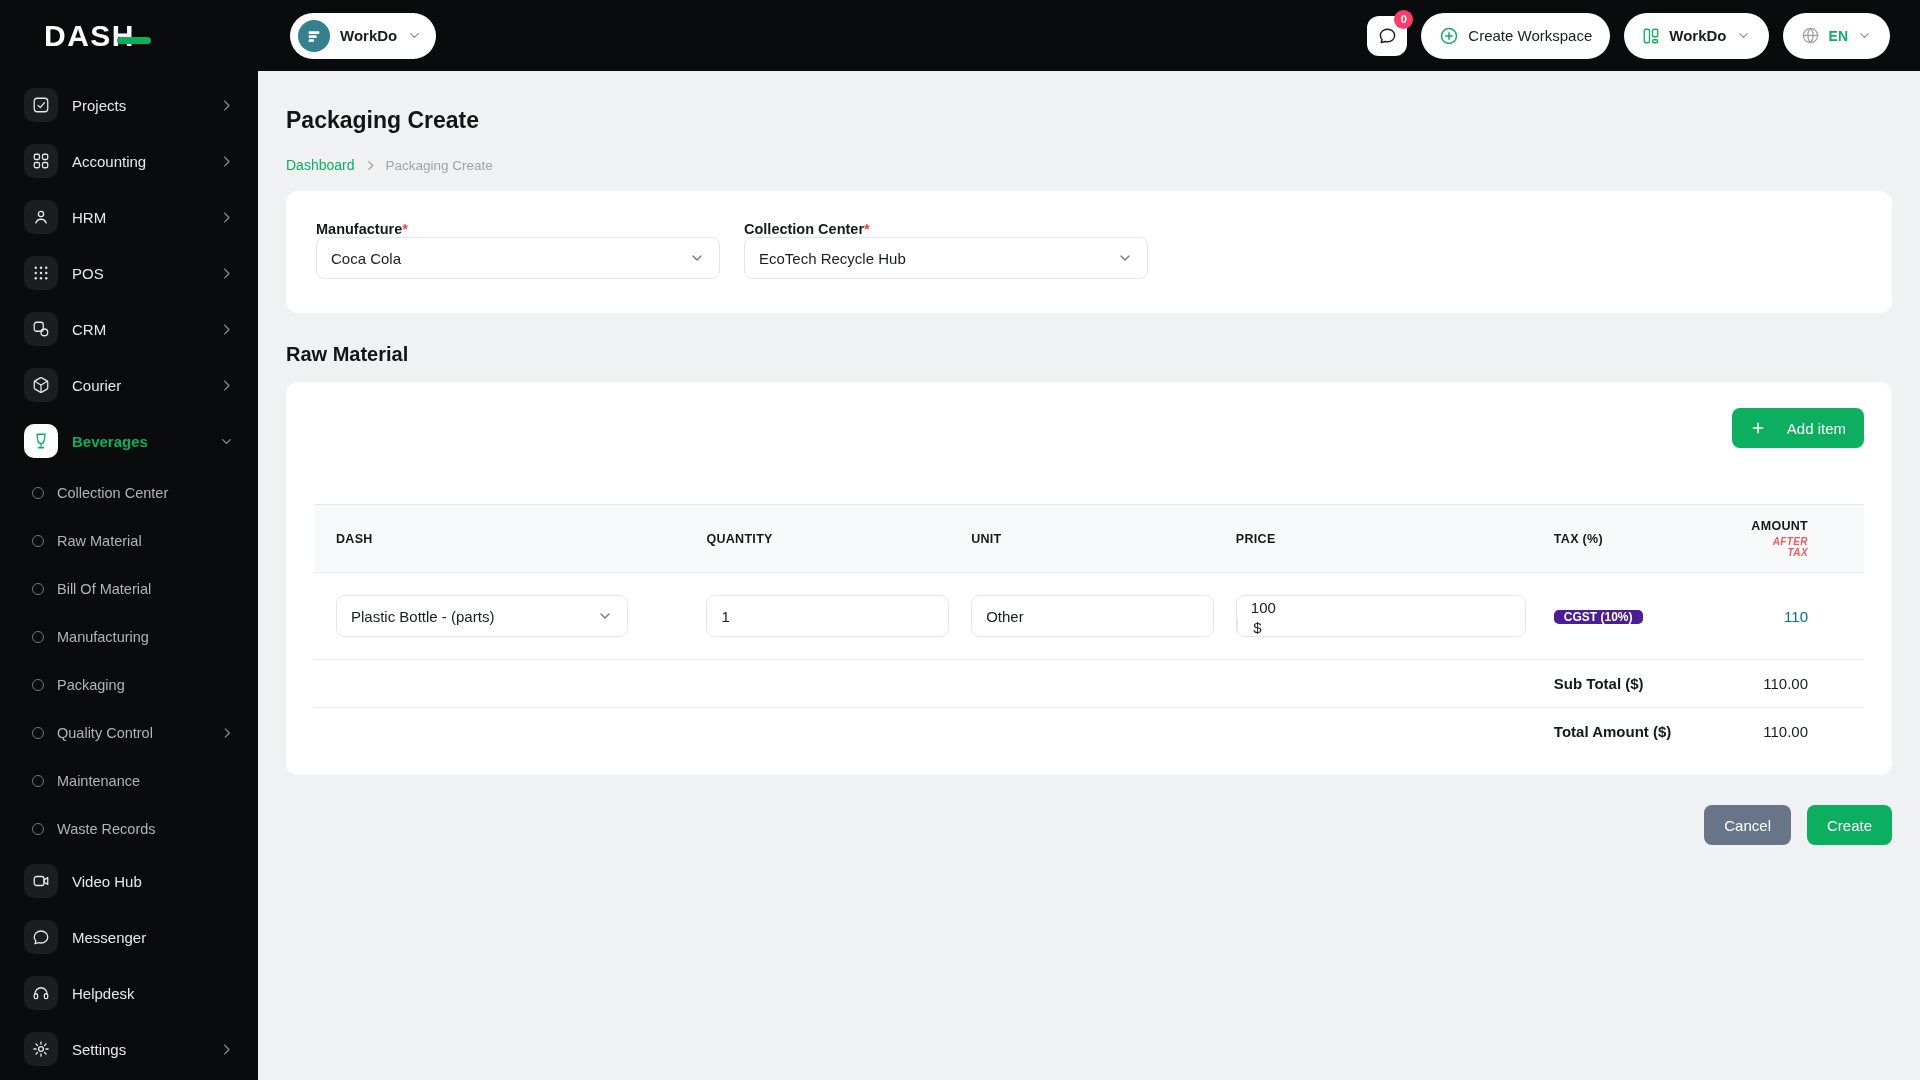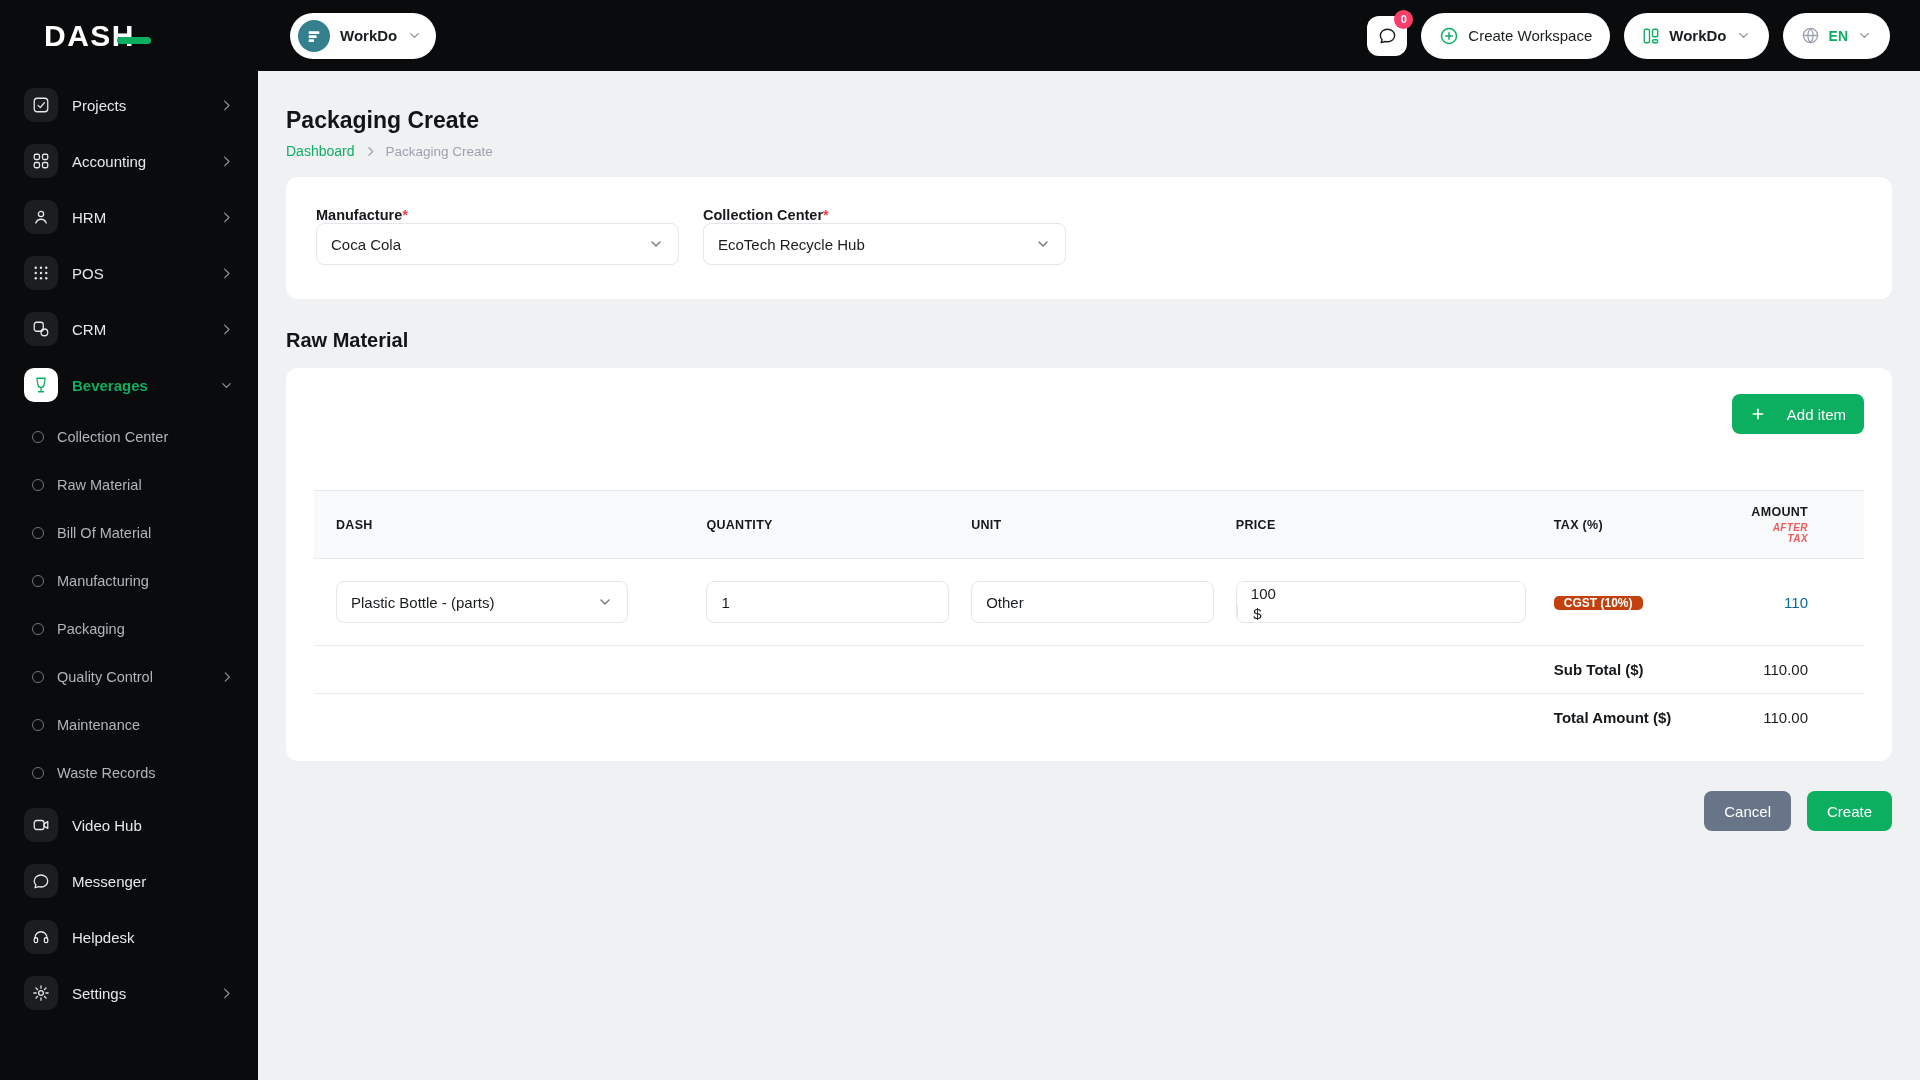--- a/index.html
+++ b/index.html
@@ -37,30 +37,30 @@
   .nav-item.active .nav-icon { background:#fff; color:#0CAF60; }
   .nav-item.active .nav-label { color:#0CAF60; font-weight:bold; }
   .subnav-item { height:48px; display:flex; align-items:center; padding:0 24px 0 32px; cursor:pointer; }
   .subnav-bullet { width:12px; height:12px; flex:0 0 12px; border:1.6px solid #6F767E; border-radius:50%; }
   .subnav-label { margin-left:13px; font-size:14.5px; color:#AFB5BC; }
   .subnav-chevron { margin-left:auto; color:#8A9099; }
 
   
   .main { position:absolute; top:71px; left:258px; right:0; bottom:0; background:#F0F1F3; padding:36px 28px 0; overflow:hidden; }
   .page-title { font-size:23px; font-weight:bold; color:#121416; }
-  .breadcrumb { display:flex; align-items:center; gap:9px; margin-top:9px; }
+  .breadcrumb { display:flex; align-items:center; gap:9px; margin-top:23px; }
   .bc-home { color:#0CAF60; font-size:14px; cursor:pointer; }
   .bc-sep { color:#9CA3AF; display:flex; }
   .bc-current { color:#9CA3AF; font-size:13.5px; }
   .card { background:#fff; border-radius:12px; }
 
   .form-card { margin-top:18px; padding:30px 30px 34px; display:flex; gap:24px; }
   .field-label { display:block; font-size:14.5px; font-weight:bold; color:#16191C; }
   .req { color:#EF4444; }
-  .selectbox { width:363px; height:42px; background:#fff; border:1px solid #E4E6EA; border-radius:8px; display:flex; align-items:center; justify-content:space-between; padding:0 14px; font-size:15px; color:#1A1D1F; cursor:pointer; }
+  .selectbox { width:404px; height:42px; background:#fff; border:1px solid #E4E6EA; border-radius:8px; display:flex; align-items:center; justify-content:space-between; padding:0 14px; font-size:15px; color:#1A1D1F; cursor:pointer; }
 
   .section-title { margin-top:30px; font-size:20px; font-weight:bold; color:#121416; }
 
   .table-card { margin-top:16px; padding:26px 28px 20px; }
   .add-item-wrap { display:flex; justify-content:flex-end; }
   .btn-add { background:#0CAF60; color:#fff; border:none; border-radius:8px; height:40px; padding:0 18px; font-size:15px; font-weight:500; display:flex; align-items:center; gap:21px; cursor:pointer; font-family:inherit; }
 
   .items-table { width:100%; border-collapse:collapse; margin-top:56px; }
   .items-table thead th { background:#F8F9FB; border-top:1px solid #E9EAEC; border-bottom:1px solid #E9EAEC; font-size:12.5px; font-weight:bold; color:#16191C; text-align:left; padding:14px 0 14px 10px; letter-spacing:.3px; }
   .items-table thead th.col-item { padding-left:22px; }
@@ -75,21 +75,21 @@
   .items-table tr.summary-row td { padding:15px 0 15px 10px; }
   .items-table tr.summary-row.with-border td { border-bottom:1px solid #E9EAEC; }
   .summary-label { font-size:15px; font-weight:bold; color:#16191C; padding-left:28px !important; }
   .summary-value { text-align:right; padding-right:56px !important; font-size:15px; color:#1A1D1F; }
 
   .item-select { width:292px;gap:18px; }
   .text-input { width:243px; height:42px; border:1px solid #E4E6EA; border-radius:8px; padding:0 14px; font-size:15px; color:#1A1D1F; font-family:inherit; background:#fff; outline:none; }
   .price-group { display:flex; width:290px; height:42px; border:1px solid #E4E6EA; border-radius:8px; overflow:hidden; background:#fff;flex-direction:column; }
   .price-group input { flex:1; border:none; padding:0 14px; font-size:15px; color:#1A1D1F; font-family:inherit; outline:none; min-width:0; }
   .price-addon { width:40px; border-left:1px solid #E4E6EA; display:flex; align-items:center; justify-content:center; font-size:15px; color:#1A1D1F; }
-  .tax-badge { display:inline-block; background:#c2410c; color:#fff; font-size:12px; font-weight:bold; padding:0 10px; border-radius:5px; }
+  .tax-badge { display:inline-block; background:#4c1d95; color:#fff; font-size:12px; font-weight:bold; padding:0 10px; border-radius:5px; }
 
   .footer-actions { display:flex; justify-content:flex-end; gap:16px; margin-top:30px; }
   .btn { height:40px; border:none; border-radius:8px; padding:0 20px; font-size:15px; font-weight:500; color:#fff; cursor:pointer; font-family:inherit; }
   .btn-cancel { background:#687588; }
   .btn-create { background:#0CAF60; }
 </style>
 </head>
 <body>
 
 <header class="topbar">
@@ -240,20 +240,35 @@
         </svg>
     </span>
     <span class="nav-label">CRM</span>
     <span class="nav-chevron">
         <svg width="15" height="15" viewBox="0 0 24 24" fill="none" stroke="currentColor" stroke-width="2" stroke-linecap="round" stroke-linejoin="round">
           <path d="M9 5l7 7-7 7"></path>
         </svg>
       </span>
   </div>
 
+  <div class="nav-item">
+    <span class="nav-icon">
+      <svg viewBox="0 0 24 24" fill="none" stroke="currentColor" stroke-width="1.7" stroke-linecap="round" stroke-linejoin="round">
+          <path d="M21 8.2v7.6a2 2 0 0 1-1 1.7l-7 4a2 2 0 0 1-2 0l-7-4a2 2 0 0 1-1-1.7V8.2a2 2 0 0 1 1-1.7l7-4a2 2 0 0 1 2 0l7 4a2 2 0 0 1 1 1.7z"></path>
+          <path d="M3.4 7l8.6 5 8.6-5"></path>
+          <path d="M12 12v9.5"></path>
+        </svg>
+    </span>
+    <span class="nav-label">Courier</span>
+    <span class="nav-chevron">
+        <svg width="15" height="15" viewBox="0 0 24 24" fill="none" stroke="currentColor" stroke-width="2" stroke-linecap="round" stroke-linejoin="round">
+          <path d="M9 5l7 7-7 7"></path>
+        </svg>
+      </span>
+  </div>
 
   <div class="nav-item active">
     <span class="nav-icon">
       <svg viewBox="0 0 24 24" fill="none" stroke="currentColor" stroke-width="1.7" stroke-linecap="round" stroke-linejoin="round">
           <path d="M6.5 3h11l-1.4 9a4.2 4.2 0 0 1-8.2 0L6.5 3z"></path>
           <path d="M12 16.5V21M8.5 21h7"></path>
         </svg>
     </span>
     <span class="nav-label">Beverages</span>
     <span class="nav-chevron">

